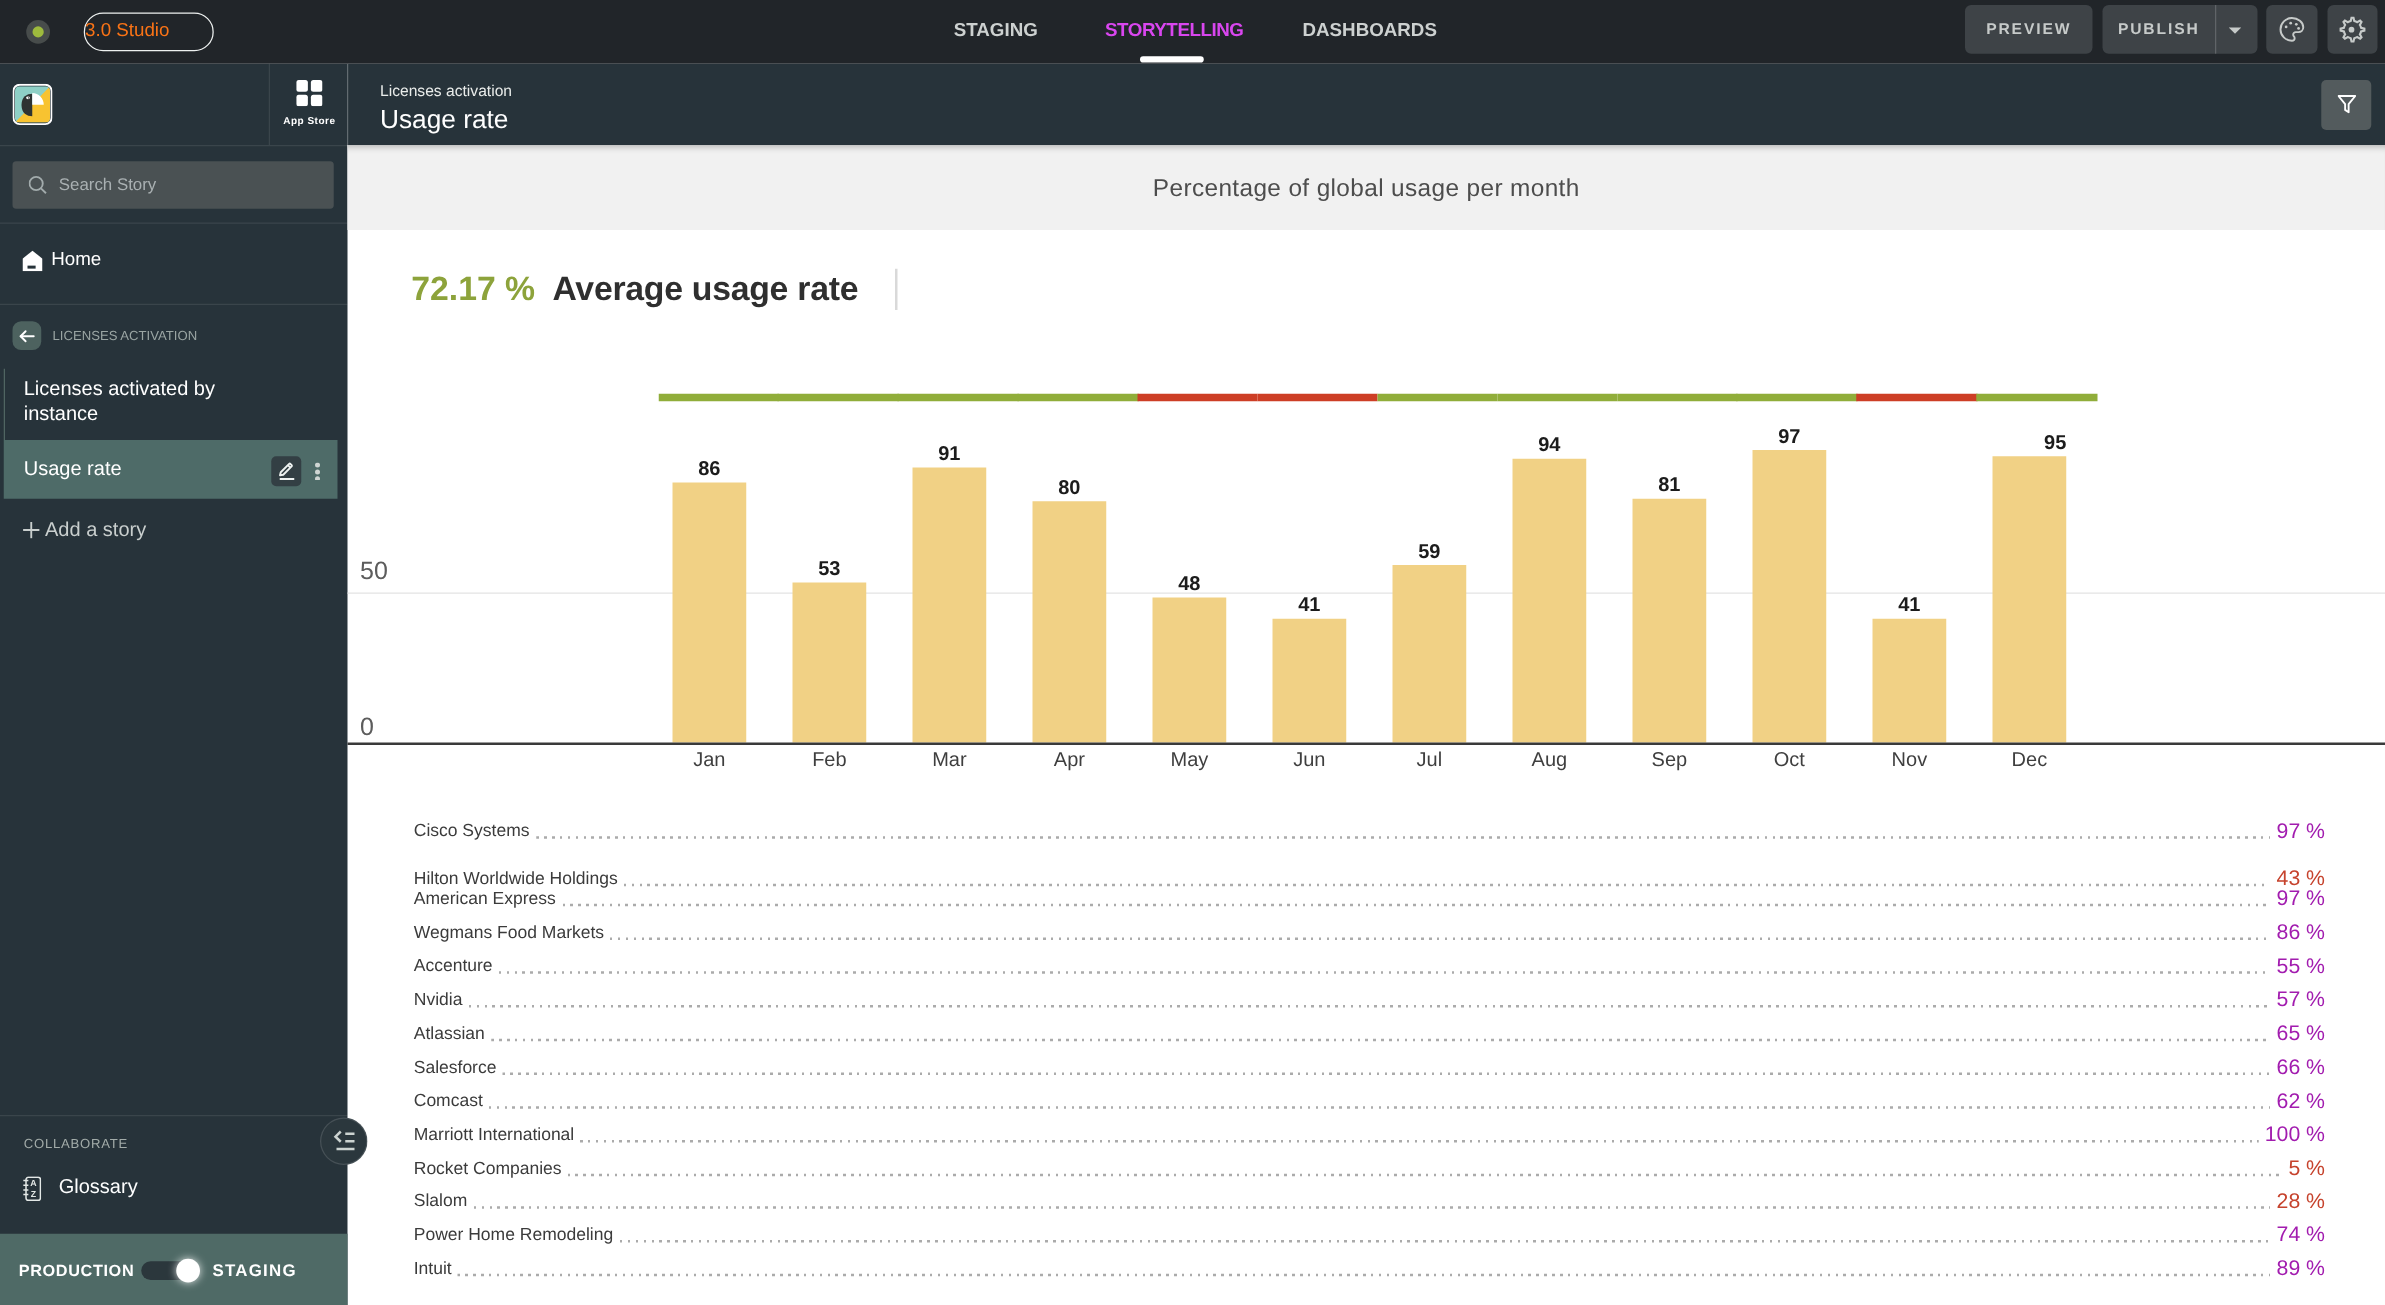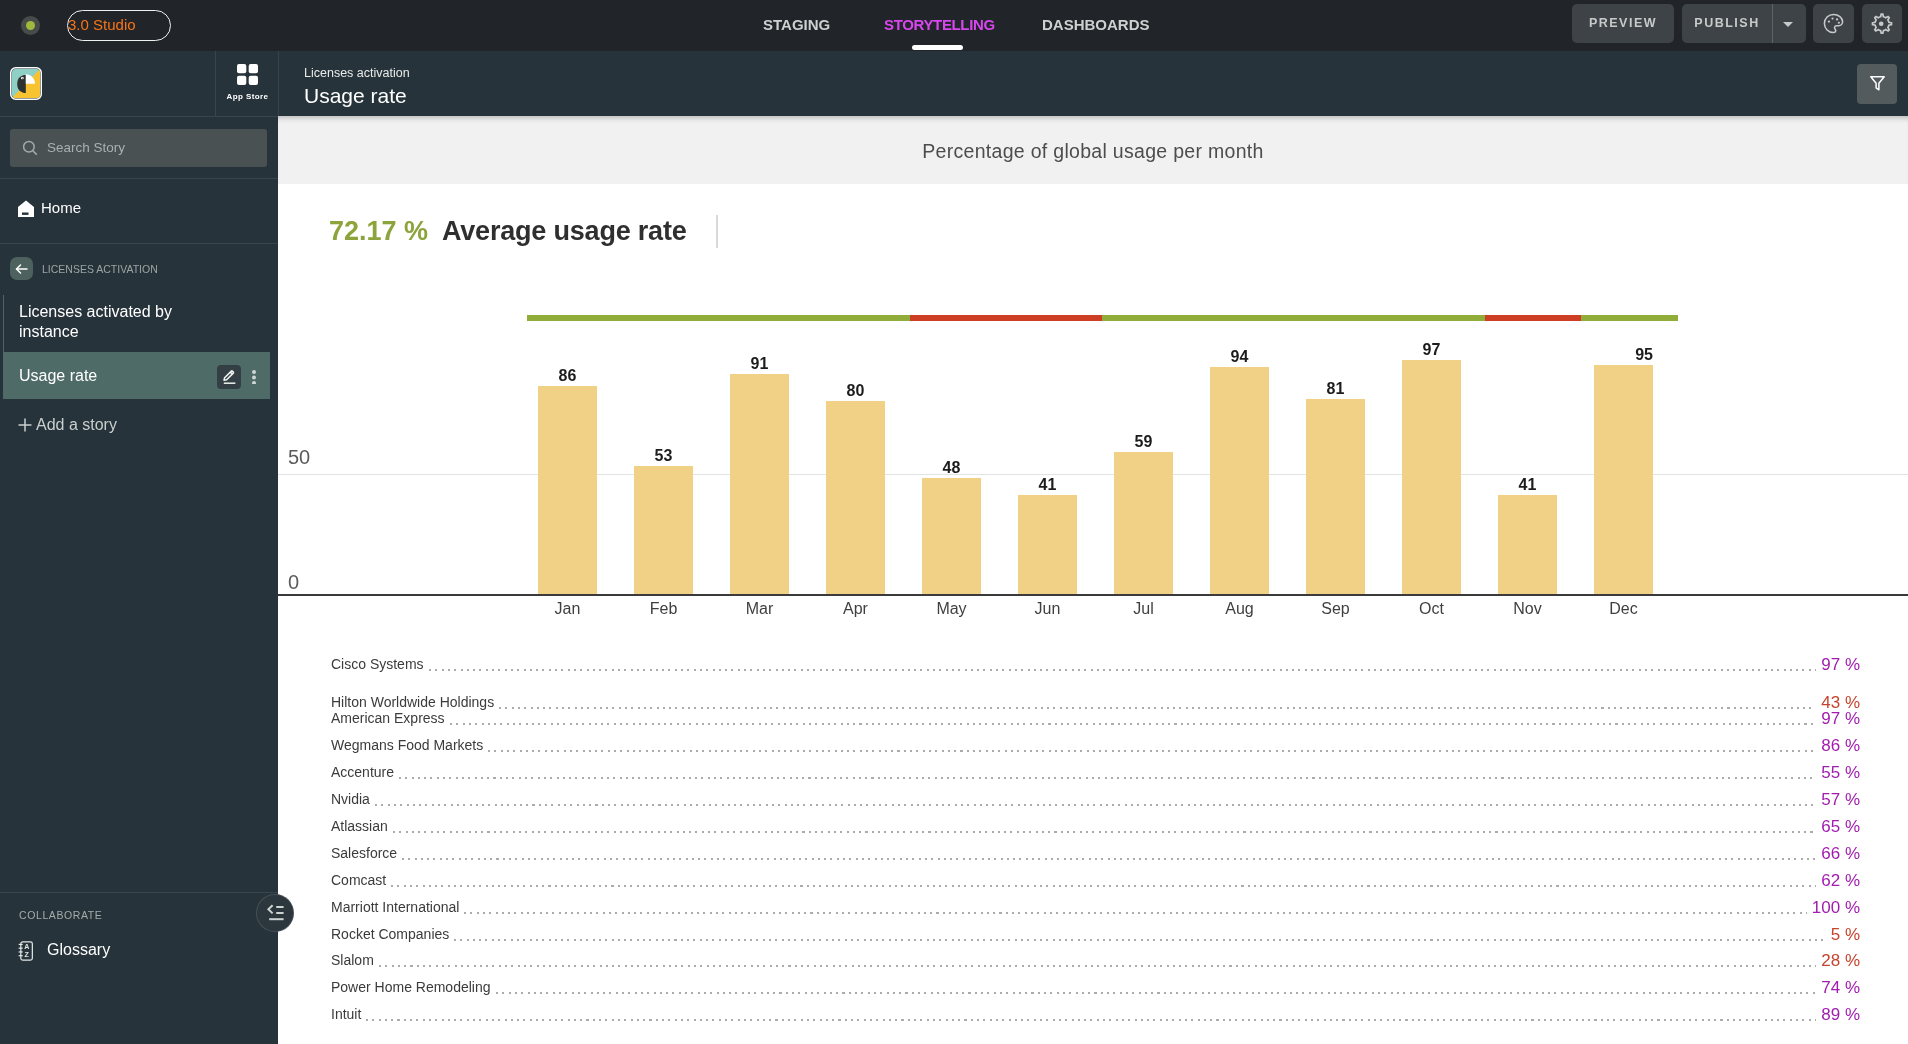--- a/index.html
+++ b/index.html
@@ -176,20 +176,26 @@
   <div style="position:absolute; left:47px; top:890px; color:#fdfefe; font-size:16px;">Glossary</div>
   <svg style="position:absolute;left:18px;top:890px;" width="15" height="20" viewBox="0 0 16 21" fill="none" stroke="#e3e8e6" stroke-width="1.3">
     <rect x="3" y="0.7" width="12.3" height="19.6" rx="2"></rect>
     <line x1="0.7" y1="3.5" x2="5" y2="3.5"></line>
       <line x1="0.7" y1="7.5" x2="5" y2="7.5"></line>
     <line x1="0.7" y1="11.5" x2="5" y2="11.5"></line>
       <line x1="0.7" y1="15.5" x2="5" y2="15.5"></line>
     <text x="9.3" y="8.3" font-size="7.5" font-weight="bold" fill="#e3e8e6" stroke="none" text-anchor="middle" font-family="Liberation Sans, sans-serif">A</text>
     <text x="9.3" y="17.3" font-size="7.5" font-weight="bold" fill="#e3e8e6" stroke="none" text-anchor="middle" font-family="Liberation Sans, sans-serif">Z</text>
   </svg>
+  <div id="bottombar">
+    <span style="position:absolute; left:15px; top:22px; font-size:13px; letter-spacing:0.5px;">PRODUCTION</span>
+    <span style="position:absolute; left:113px; top:22px; width:47px; height:15px; border-radius:8px; background:#2b373c;"></span>
+    <span style="position:absolute; left:141px; top:20px; width:19px; height:19px; border-radius:50%; background:#fff; box-shadow:0 0 7px rgba(255,255,255,0.85);"></span>
+    <span style="position:absolute; left:170px; top:22px; font-size:13.5px; letter-spacing:1px;">STAGING</span>
+  </div>
 </div>
 
 <div id="header">
   <div style="position:absolute; left:25px; top:15px; font-size:12.5px; color:#e9ecea;">Licenses activation</div>
   <div style="position:absolute; left:25px; top:33px; font-size:21px;">Usage rate</div>
   <div id="filterbtn">
     <svg style="position:absolute;left:13px;top:12px;" width="15" height="15" viewBox="0 0 15 15" fill="none" stroke="#fff" stroke-width="1.5" stroke-linejoin="round">
       <path d="M0.8 0.8 L14.2 0.8 L8.9 7.3 L8.9 13.8 L6.1 11.9 L6.1 7.3 Z"></path>
     </svg>
   </div>

